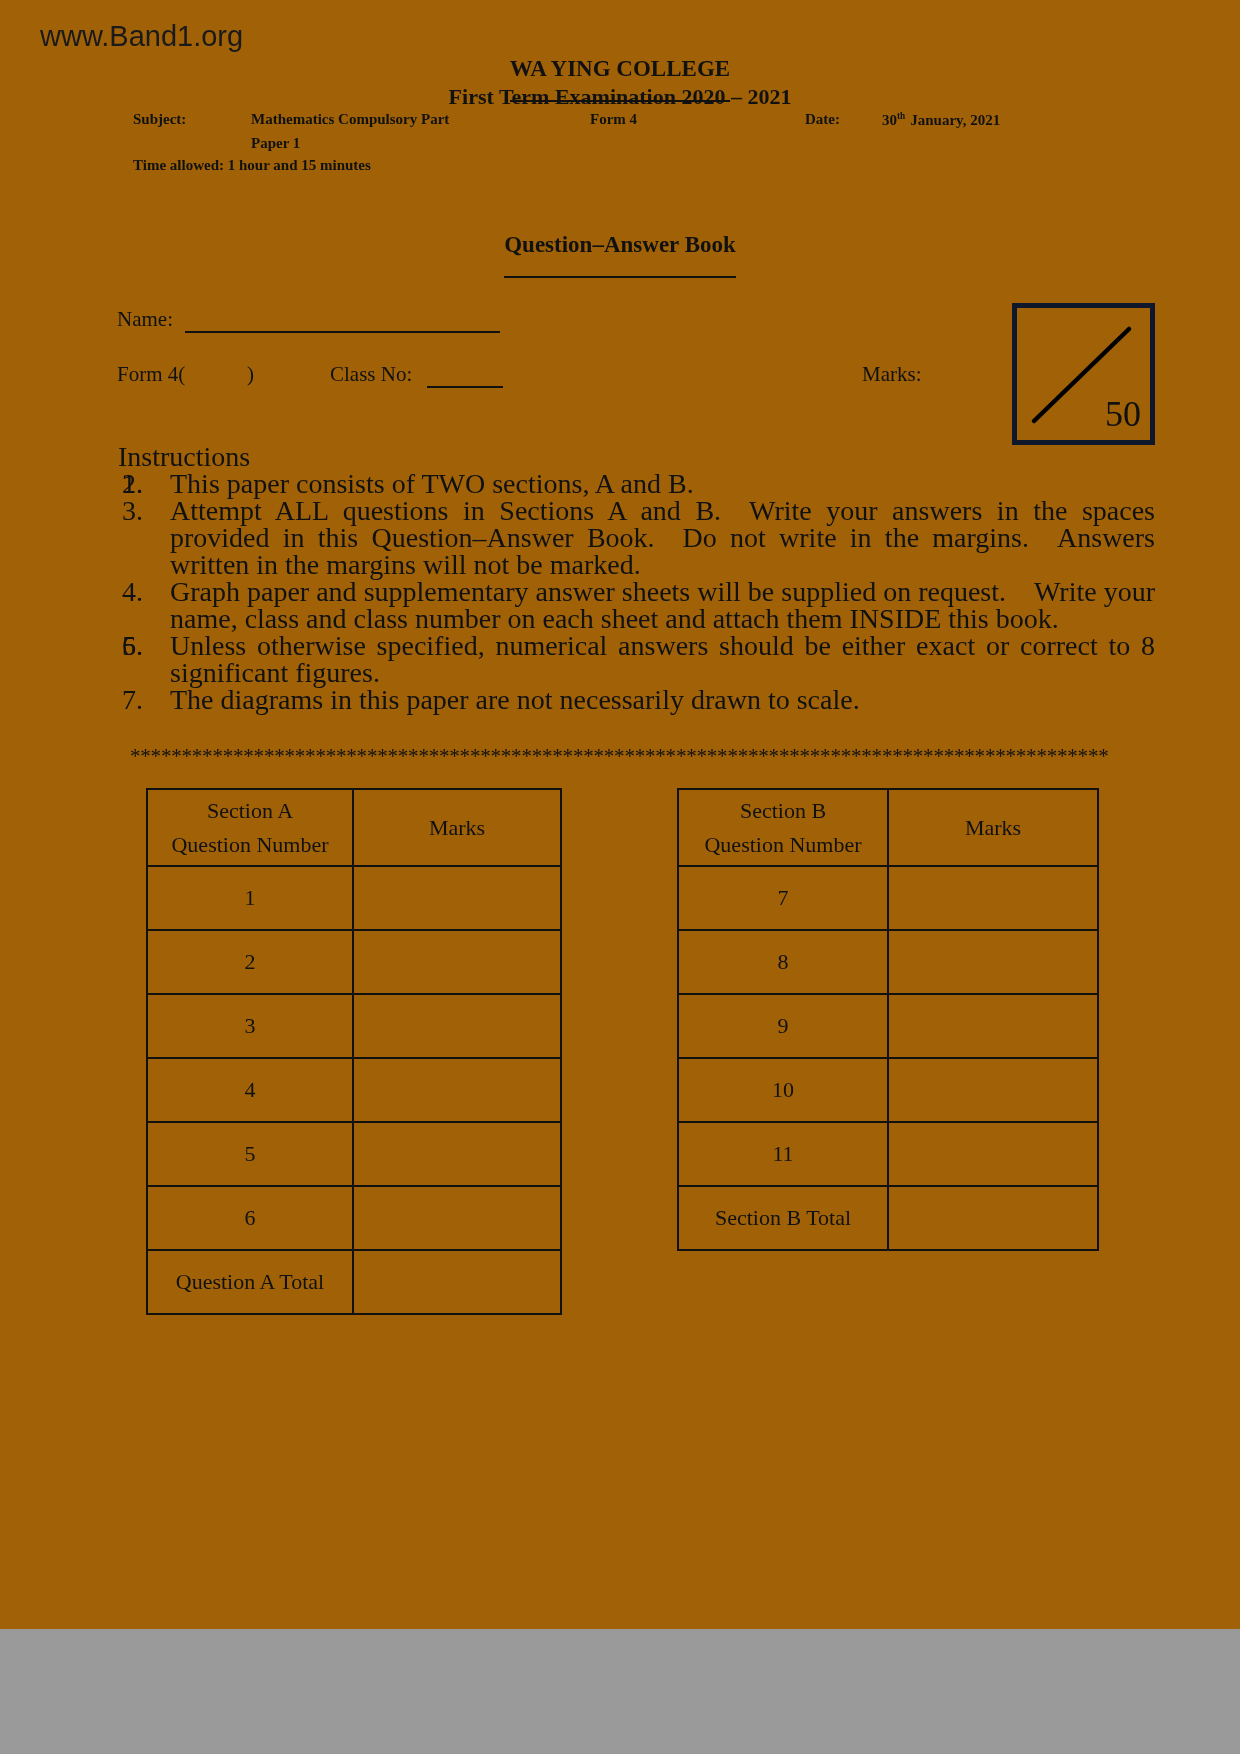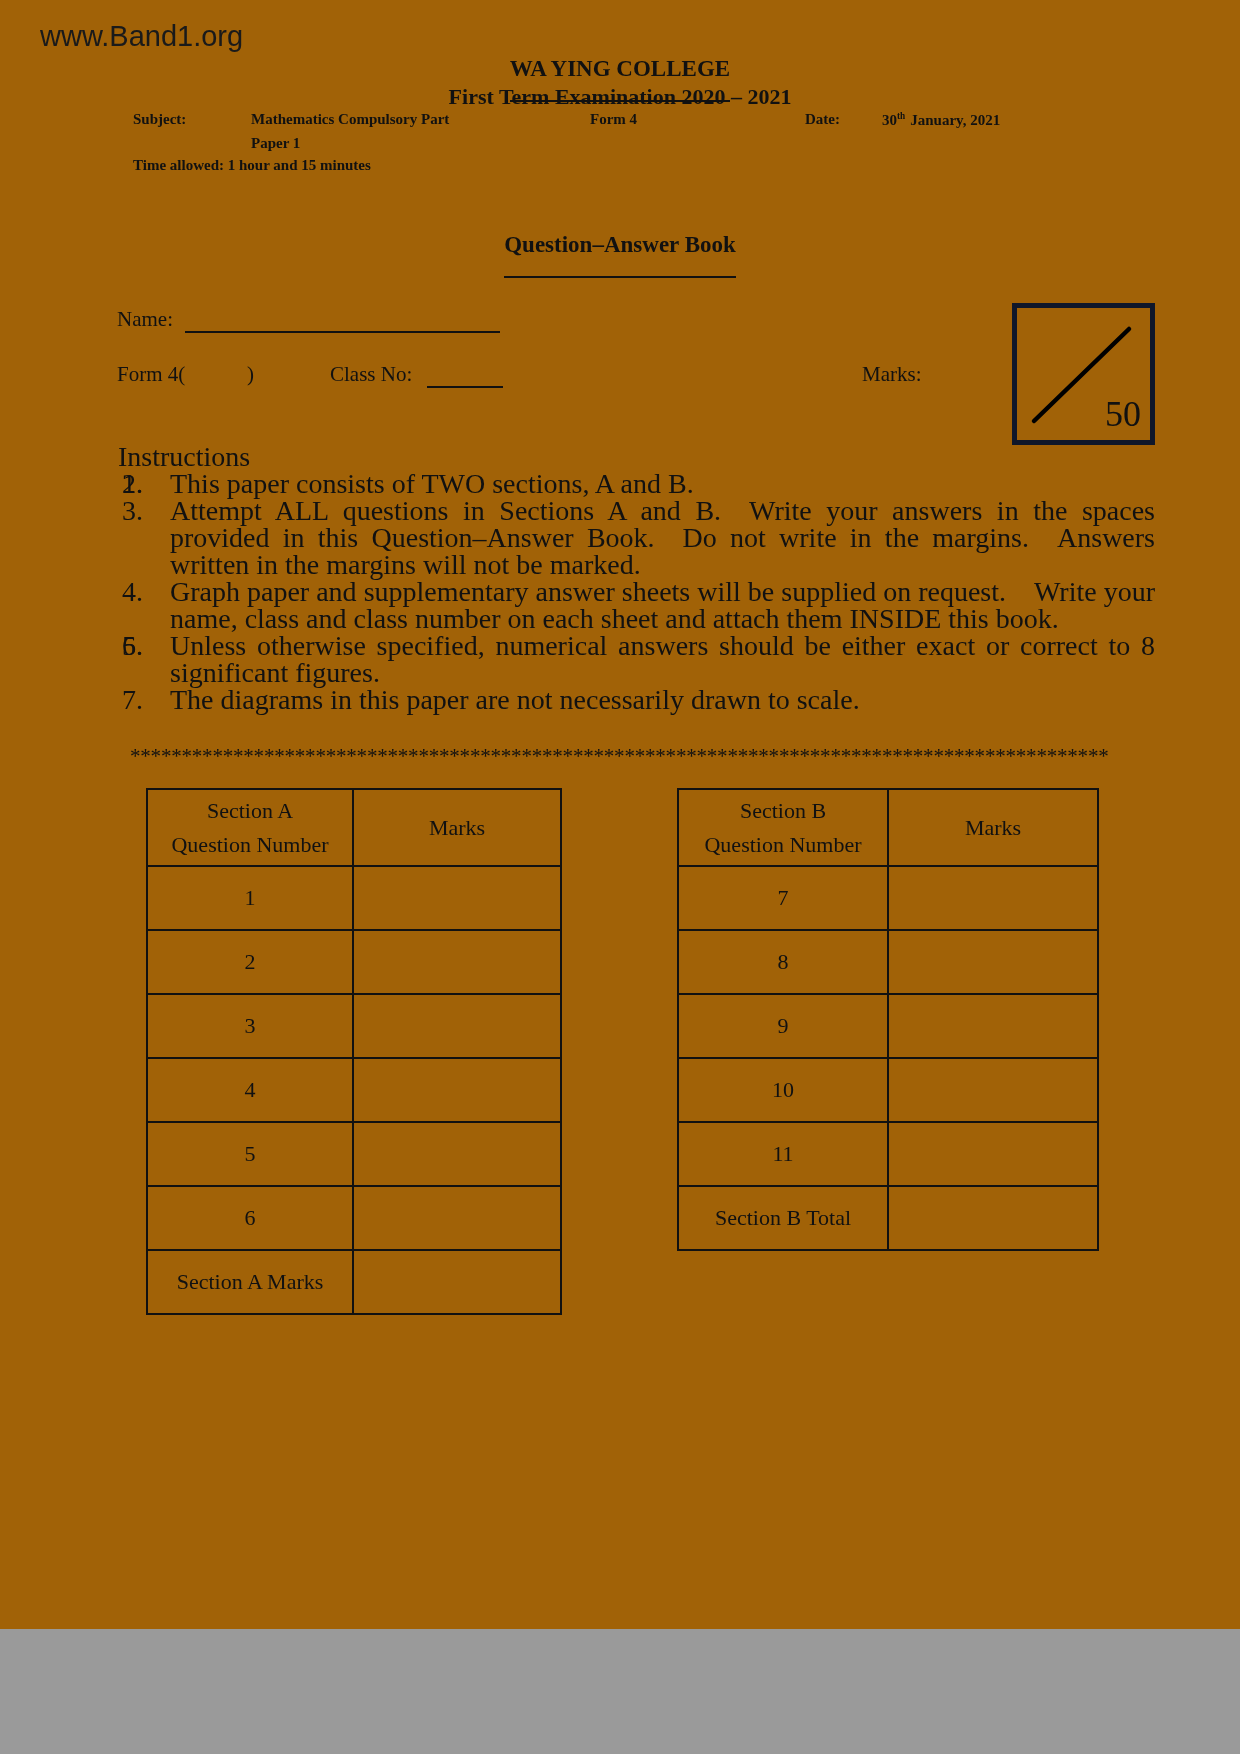--- a/index.html
+++ b/index.html
@@ -188,21 +188,21 @@
     </tr>
     <tr>
       <td class="row-cell">5</td>
       <td class="row-cell"></td>
     </tr>
     <tr>
       <td class="row-cell">6</td>
       <td class="row-cell"></td>
     </tr>
     <tr>
-      <td class="row-cell">Section A Marks</td>
+      <td class="row-cell">Question A Total</td>
       <td class="row-cell"></td>
     </tr>
   </tbody>
     </table>
 
   <table class="score tbl-b">
     <colgroup>
         <col style="width:210px">
         <col style="width:210px">
       </colgroup>

